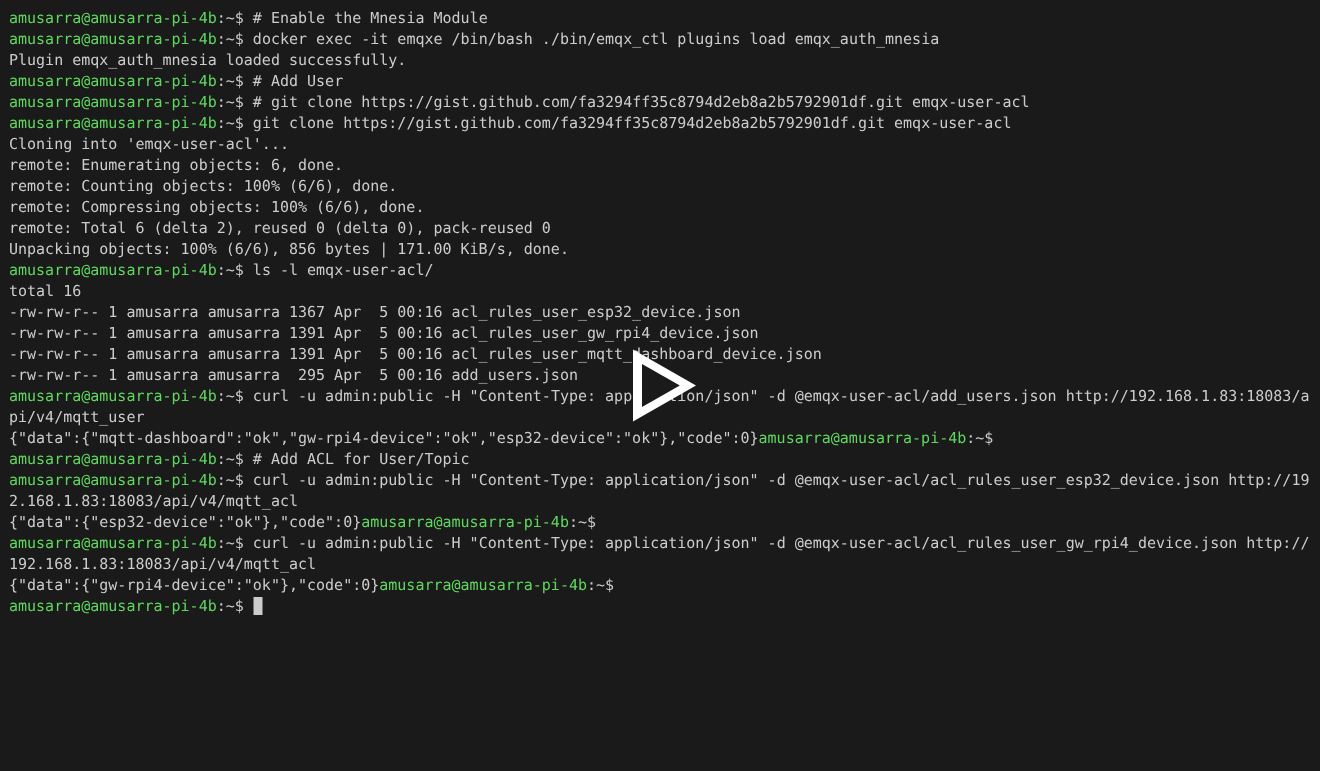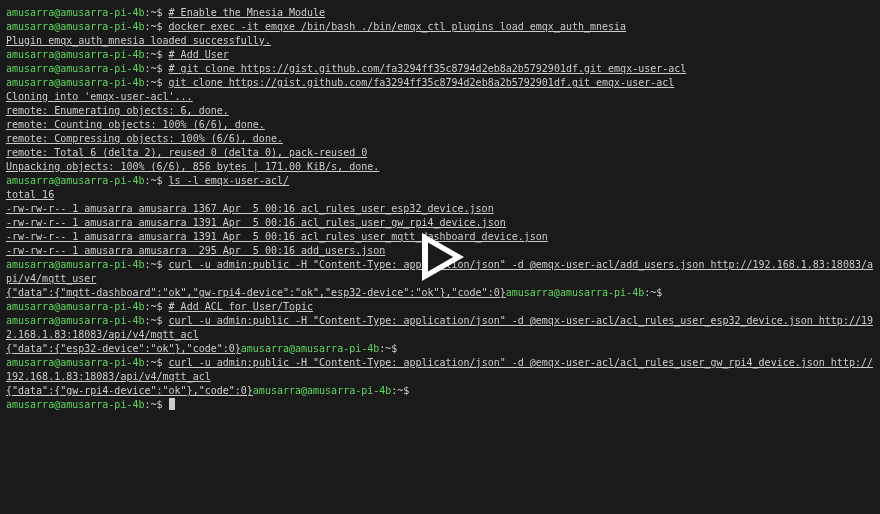--- a/index.html
+++ b/index.html
@@ -11,21 +11,21 @@
   line-height: 1.4;
   width: 880px;
   height: 514px;
   overflow: hidden;
   position: relative;
   padding: 6px;
 }
 .terminal { white-space: pre-wrap; word-break: break-all; }
 .prompt-user { color: #5fd75f; margin-top: 23px; }
 .prompt-sep { color: #cccccc; }
-.output { color: #cccccc; text-decoration: underline; }
+.output { color: #cccccc; }
 .cursor {
   display: inline-block;
   width: 6px;
   height: 12px;
   background: #cccccc;
   vertical-align: text-bottom;
 }
 .play-overlay {
   position: absolute;
   top: 50%;

